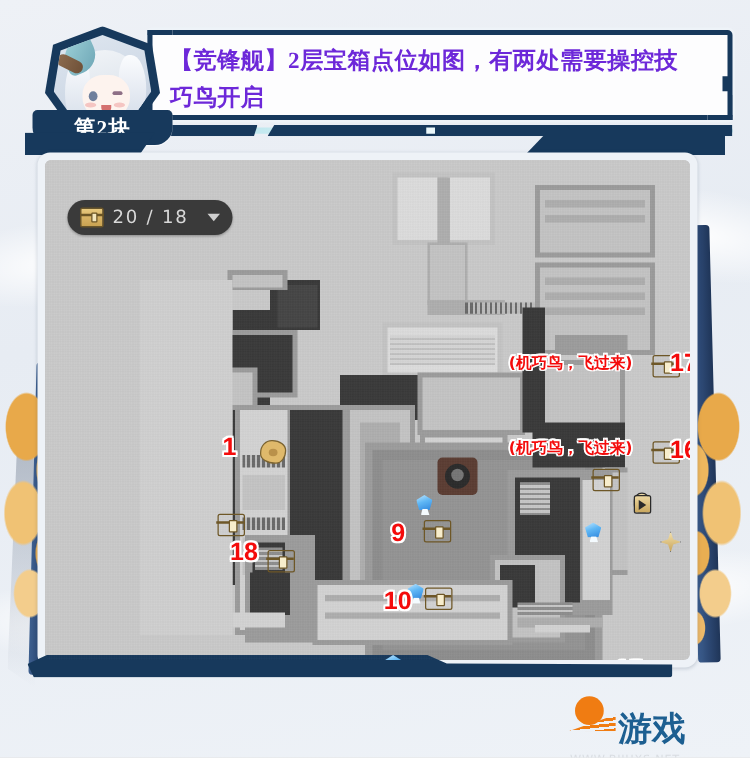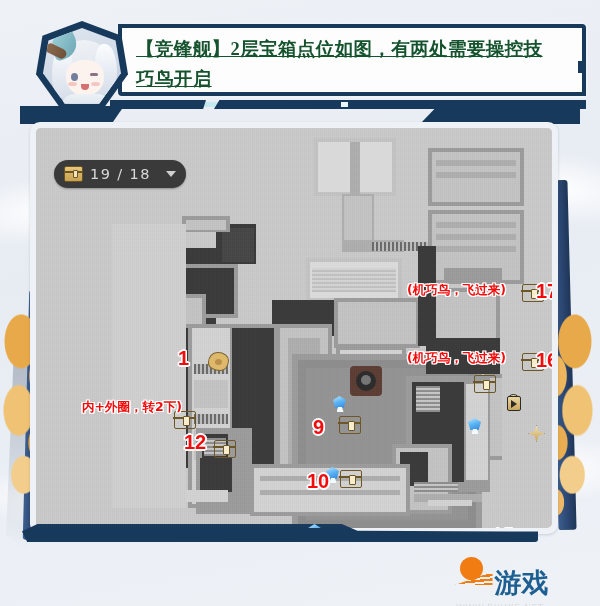--- a/index.html
+++ b/index.html
@@ -69,21 +69,21 @@
 
   .banner-notch {
     position:absolute; right:-3px; top:33px; width:7px; height:12px;
     background:#17395c;
   }
 
   .banner-text {
     position:absolute; left:14px; top:6px; right:32px;
     font-family:"Liberation Serif","DejaVu Serif",serif;
     font-weight:700; font-size:18.5px; line-height:30px;
-    color:#14532d; letter-spacing:.4px;text-decoration:underline;
+    color:#6d28d9; letter-spacing:.4px;
   }
 
   .banner-underline {
     position:absolute; left:110px; top:100px; width:476px; height:12px;
   }
   .ul-bar {
     position:absolute; left:0; top:2px; width:100%; height:5px;
     background:linear-gradient(90deg,#9fd8e2 0%, #bfe7ee 18%, #f2fbfd 50%, #bfe7ee 82%, #9fd8e2 100%);
     border-radius:2px;
   }
@@ -355,20 +355,21 @@
       <div class="eyeR"></div>
       <div class="blushL"></div>
       <div class="blushR"></div>
       <div class="mouth"></div>
       <div class="ribbon"></div>
       <div class="ribbon2"></div>
       <div class="body-c"></div>
     </div>
   </div>
 
+  <div class="block-tag">第2块</div>
 </div>
 
 <div class="panel-frame-top-l"></div>
 <div class="panel-frame-top-r"></div>
 
 <div id="map-panel">
   <div id="map">
 
     <div class="map-clip-title">寸「夕浮」</div>
 
@@ -465,21 +466,21 @@
     <div class="m mid2" style="left:224px; top:348px; width:140px; height:5px;"></div>
     <div class="m mid2" style="left:224px; top:362px; width:140px; height:5px;"></div>
 
     <div class="m light2" style="left:72px;  top:96px;  width:78px; height:284px; background:#cfcfcf;"></div>
     <div class="m" style="left:0px;   top:0px;   width:76px; height:396px; background:#c9c9c9;"></div>
     <div class="m" style="left:440px; top:0px;   width:76px; height:20px;  background:#c9c9c9;"></div>
     <div class="m" style="left:466px; top:160px; width:50px; height:236px; background:#c9c9c9;"></div>
 
     <div class="counter">
       <div class="chest-ico"></div>
-      <div class="counter-text">19 / 18</div>
+      <div class="counter-text">20 / 18</div>
       <div class="counter-caret"></div>
     </div>
 
     <div class="mimic" style="left:172px; top:224px;"></div>
     <div class="chest" style="left:178px; top:312px;"></div>
     <div class="chest" style="left:138px; top:283px;"></div>
     <div class="chest" style="left:303px; top:288px;"></div>
     <div class="chest" style="left:304px; top:342px;"></div>
 
     <div class="chest" style="left:486px; top:156px;"></div>
@@ -508,26 +509,25 @@
         <i></i>
         <b></b>
       </div>
 
     <div class="door" style="left:471px; top:268px;"></div>
     <div class="tp" style="left:492px; top:297px;"></div>
 
     <div class="num" style="left:500px; top:152px;">17</div>
     <div class="num" style="left:500px; top:221px;">16</div>
     <div class="num" style="left:142px; top:219px;">1</div>
-    <div class="num" style="left:148px; top:303px;">12</div>
+    <div class="num" style="left:148px; top:303px;">18</div>
     <div class="num" style="left:277px; top:288px;">9</div>
     <div class="num" style="left:271px; top:342px;">10</div>
     <div class="num" style="left:456px; top:397px;">15</div>
 
-    <div class="note" style="left:46px;  top:271px;">内+外圈，转2下)</div>
     <div class="note" style="left:371px; top:154px;">(机巧鸟，飞过来)</div>
     <div class="note" style="left:371px; top:222px;">(机巧鸟，飞过来)</div>
 
   </div>
 </div>
 
 <div class="panel-frame-bot"></div>
 
 <div id="watermark">
   <div class="wm-row">

